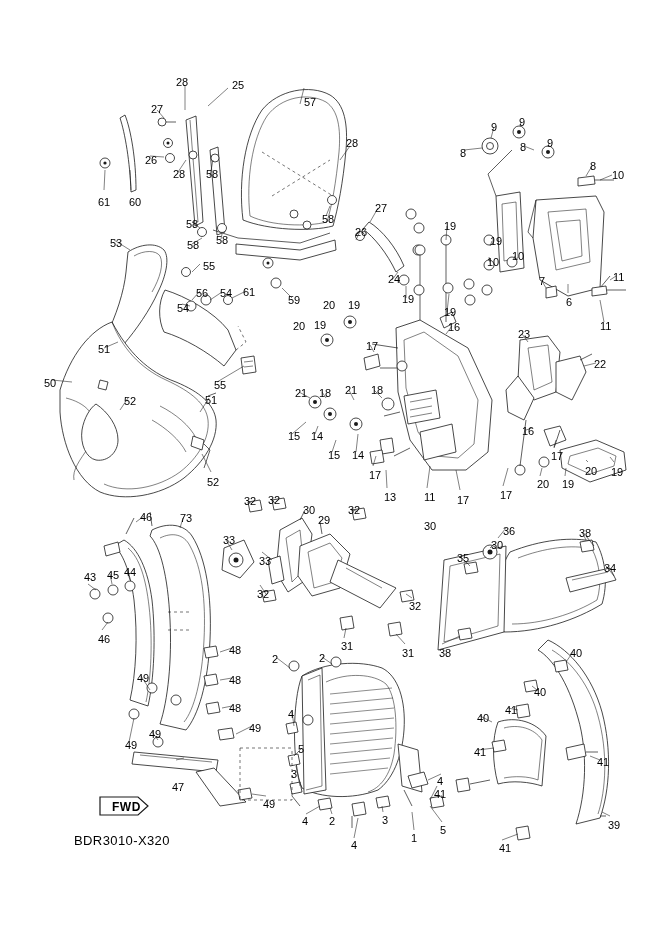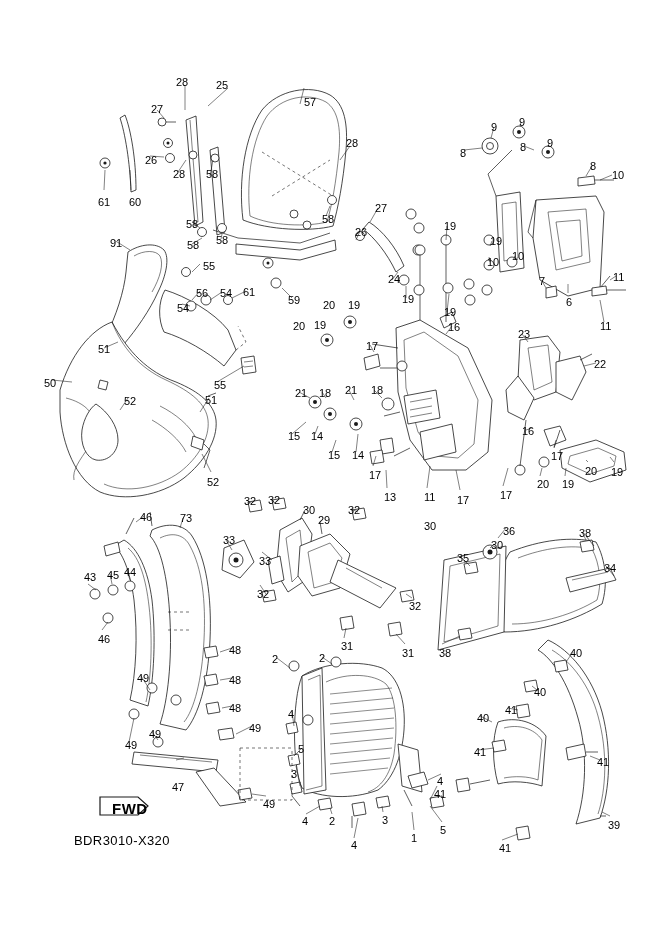--- a/index.html
+++ b/index.html
@@ -40,21 +40,21 @@
     position: absolute;
     left: 98px;
     top: 795px;
     width: 52px;
     height: 22px;
   }
   #fwd-marker .fwd-text {
     position: absolute;
     left: 14px;
     top: 5px;
-    font-size: 15px;
+    font-size: 12px;
     font-weight: bold;
     letter-spacing: 0.5px;
   }
   svg.art {
     position: absolute;
     left: 0;
     top: 0;
     width: 661px;
     height: 935px;
   }
@@ -475,21 +475,21 @@
     <svg viewBox="0 0 52 22" width="52" height="22" aria-hidden="true">
       <path d="M2 2 L40 2 L50 11 L40 20 L2 20 Z" fill="#ffffff" stroke="#1a1a1a" stroke-width="1.2"></path>
     </svg>
     <span class="fwd-text">FWD</span>
   </div>
 
   <div id="diagram-code">BDR3010-X320</div>
 
   <div id="callout-layer">
       <div class="label" style="left: 176px; top: 77px;">28</div>
-      <div class="label" style="left: 216px; top: 80px;">25</div>
+      <div class="label" style="left: 232px; top: 80px;">25</div>
       <div class="label" style="left: 304px; top: 97px;">57</div>
       <div class="label" style="left: 151px; top: 104px;">27</div>
       <div class="label" style="left: 491px; top: 122px;">9</div>
       <div class="label" style="left: 519px; top: 117px;">9</div>
       <div class="label" style="left: 547px; top: 138px;">9</div>
       <div class="label" style="left: 460px; top: 148px;">8</div>
       <div class="label" style="left: 520px; top: 142px;">8</div>
       <div class="label" style="left: 590px; top: 161px;">8</div>
       <div class="label" style="left: 612px; top: 170px;">10</div>
       <div class="label" style="left: 145px; top: 155px;">26</div>
@@ -502,21 +502,21 @@
       <div class="label" style="left: 322px; top: 214px;">58</div>
       <div class="label" style="left: 375px; top: 203px;">27</div>
       <div class="label" style="left: 444px; top: 221px;">19</div>
       <div class="label" style="left: 187px; top: 240px;">58</div>
       <div class="label" style="left: 216px; top: 235px;">58</div>
       <div class="label" style="left: 355px; top: 227px;">26</div>
       <div class="label" style="left: 487px; top: 257px;">10</div>
       <div class="label" style="left: 490px; top: 236px;">19</div>
       <div class="label" style="left: 512px; top: 251px;">10</div>
       <div class="label" style="left: 613px; top: 272px;">11</div>
-      <div class="label" style="left: 110px; top: 238px;">91</div>
+      <div class="label" style="left: 110px; top: 238px;">53</div>
       <div class="label" style="left: 203px; top: 261px;">55</div>
       <div class="label" style="left: 388px; top: 274px;">24</div>
       <div class="label" style="left: 539px; top: 276px;">7</div>
       <div class="label" style="left: 288px; top: 295px;">59</div>
       <div class="label" style="left: 402px; top: 294px;">19</div>
       <div class="label" style="left: 444px; top: 307px;">19</div>
       <div class="label" style="left: 566px; top: 297px;">6</div>
       <div class="label" style="left: 196px; top: 288px;">56</div>
       <div class="label" style="left: 177px; top: 303px;">54</div>
       <div class="label" style="left: 220px; top: 288px;">54</div>

